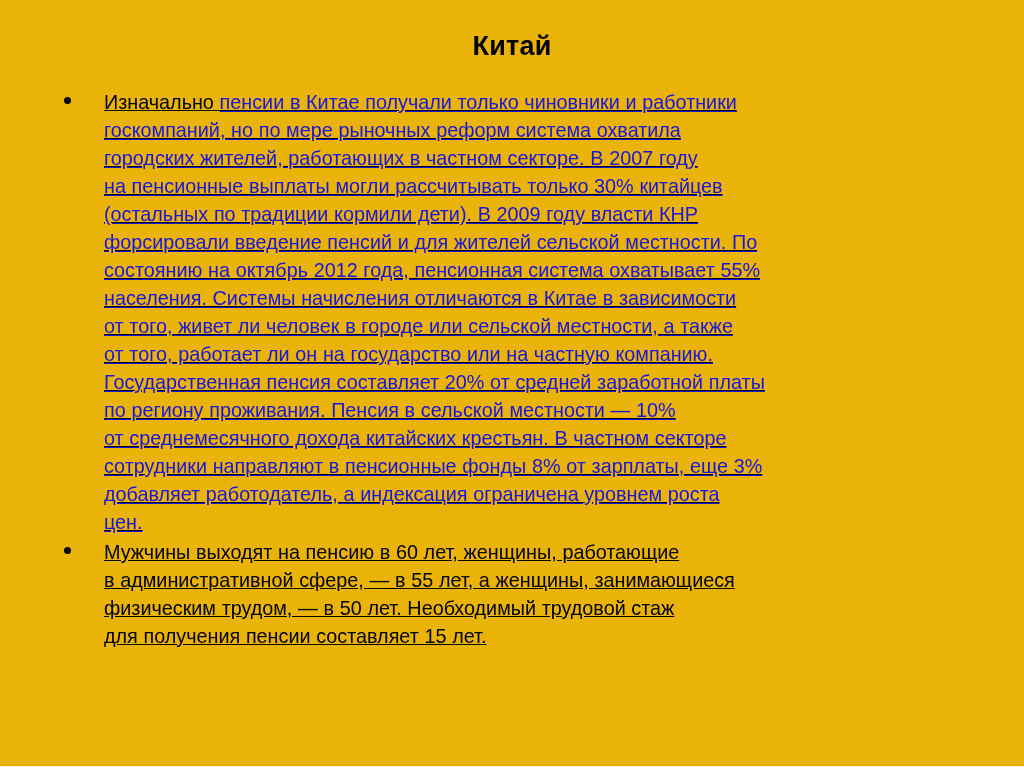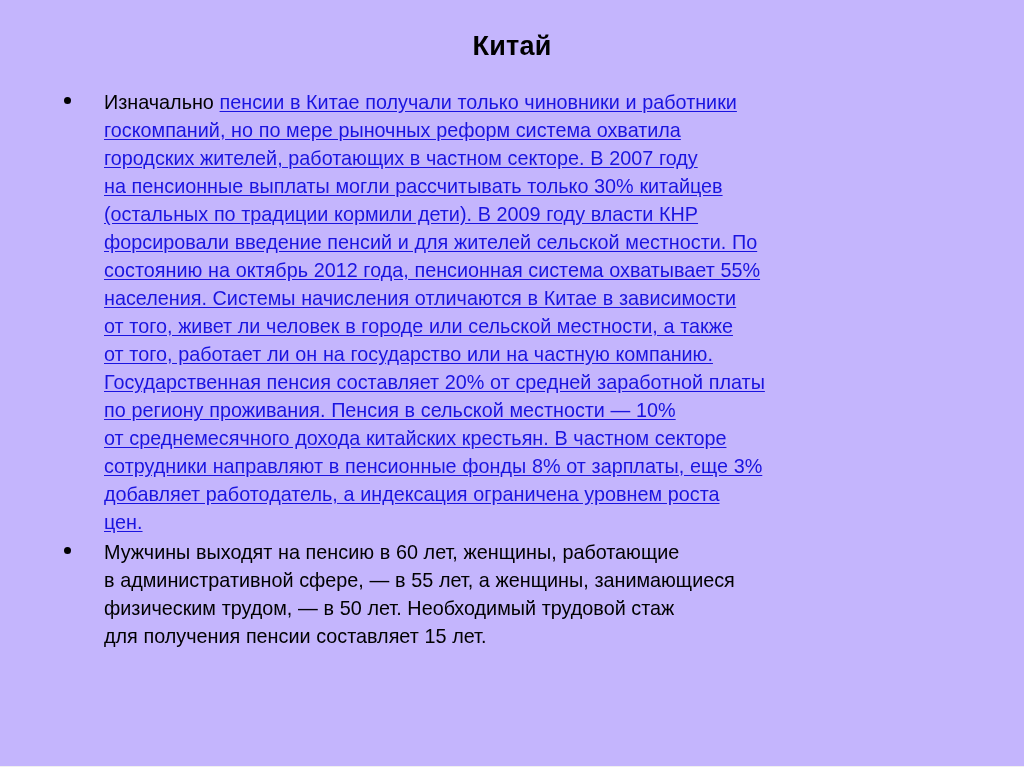--- a/index.html
+++ b/index.html
@@ -8,21 +8,21 @@
     padding: 0;
     background: #ffffff;
   }
   body {
     font-family: "Liberation Sans", "DejaVu Sans", sans-serif;
   }
   .slide {
     position: relative;
     width: 1024px;
     height: 767px;
-    background: #c4b5fd;
+    background: #eab308;
     overflow: hidden;
     box-sizing: border-box;
     border-bottom: 1px solid #f0f0f0;
   }
   .slide-title {
     position: absolute;
     left: 0;
     top: 30px;
     width: 1024px;
     text-align: center;
@@ -30,20 +30,21 @@
     font-weight: bold;
     color: #000000;
     letter-spacing: 0.2px;
     line-height: 1.2;
   }
   .body-block {
     position: absolute;
     left: 56px;
     top: 88px;
     width: 920px;
+    text-decoration: underline;
   }
   .bullet-row {
     position: relative;
     display: block;
     padding-left: 48px;
   }
   .bullet-row.second {
     margin-top: 2px;
   }
   .bullet-marker {

